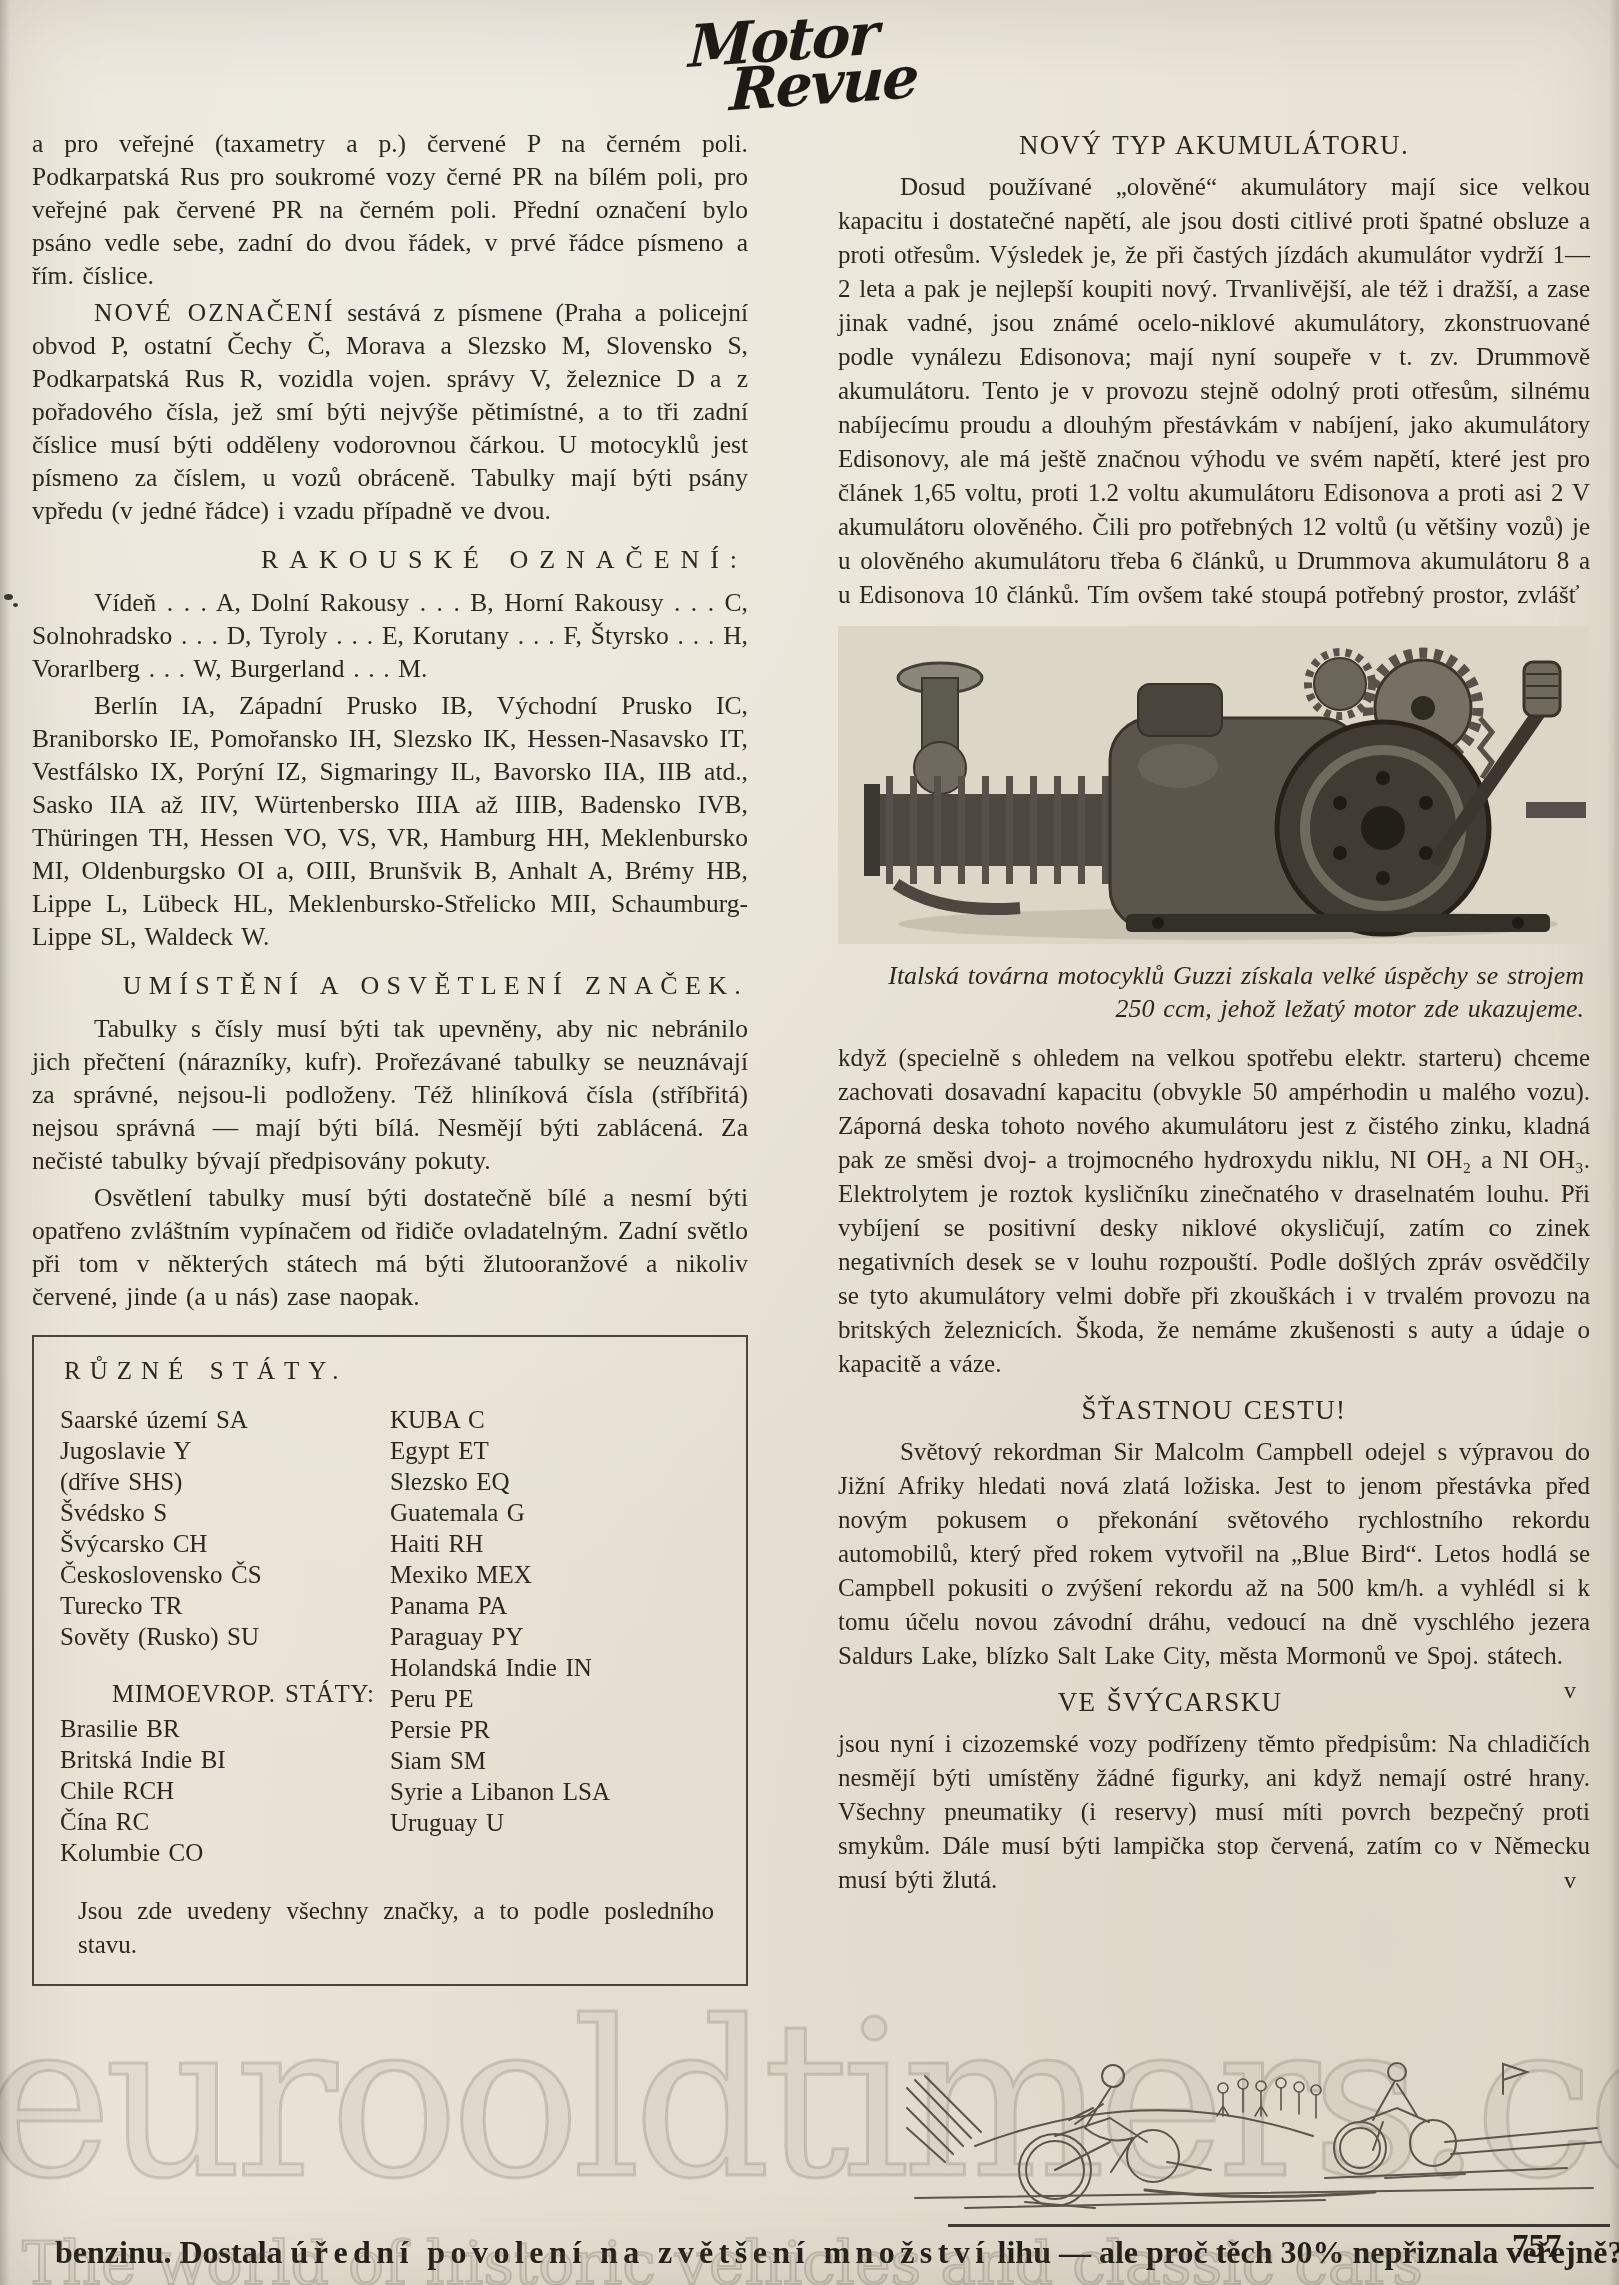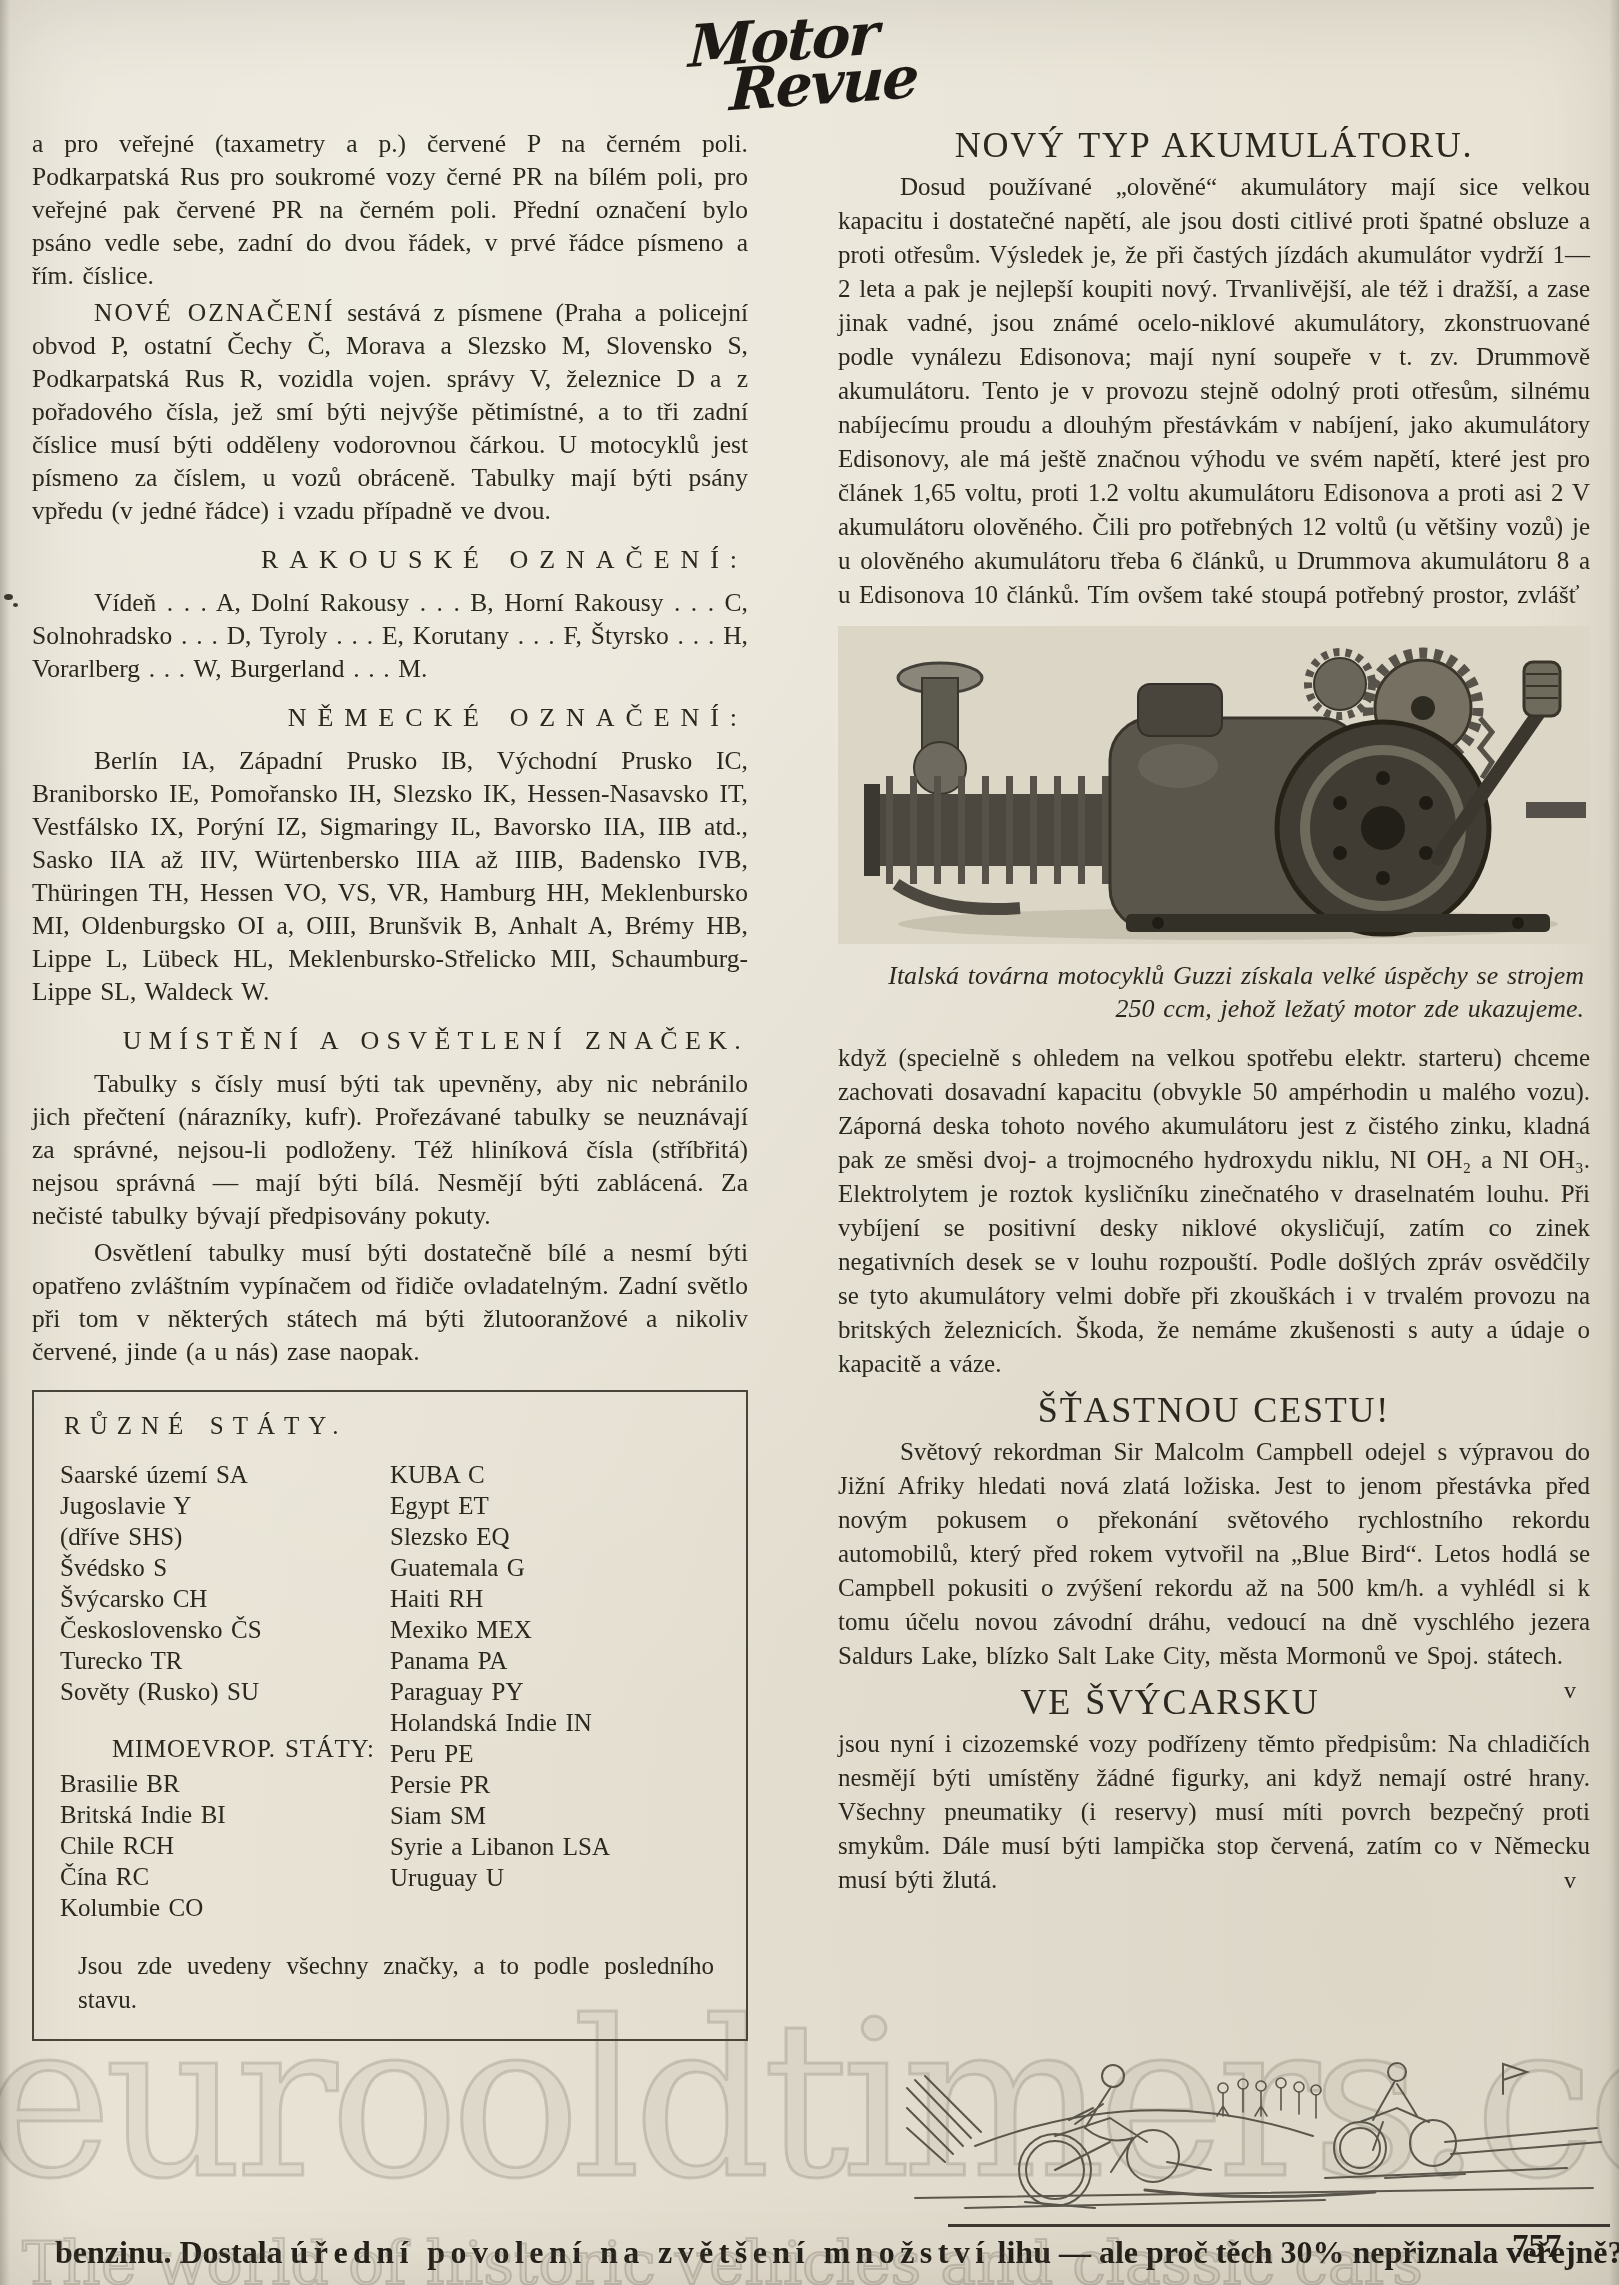--- a/index.html
+++ b/index.html
@@ -27,21 +27,21 @@
   
   .col{position:absolute;text-align:justify;}
   #left-col{left:32px;top:127px;width:716px;font-size:25.5px;line-height:33px;word-spacing:0.09em;}
   #right-col{left:838px;top:116px;width:752px;font-size:25px;line-height:34px;word-spacing:0.09em;}
   p{margin:0 0 4px 0;}
   .indent{text-indent:62px;}
   .lead-caps{letter-spacing:0.08em;}
   .sec-heading{text-align:right;letter-spacing:0.42em;font-size:26px;
     margin:16px 0 10px 0;white-space:nowrap;text-indent:0;}
   .sec-heading.tight{letter-spacing:0.28em;}
-  .sec-heading-plain{text-align:center;letter-spacing:0.05em;font-size:36px;margin:12px 0 8px 0;text-indent:0;}
+  .sec-heading-plain{text-align:center;letter-spacing:0.05em;font-size:27px;margin:12px 0 8px 0;text-indent:0;}
   .sig{float:right;font-size:24px;padding-right:14px;}
 
   
   #codes-box{margin-top:22px;border:2px solid #49443a;padding:14px 26px 22px 26px;
     text-align:left;font-size:25px;line-height:31px;}
   .box-title{letter-spacing:0.36em;font-size:25px;margin:4px 0 18px 4px;}
   .box-cols{display:flex;}
   .box-col{width:50%;}
   .box-row{white-space:nowrap;}
   .box-sub{margin:26px 0 4px 0;padding-left:52px;letter-spacing:0.03em;white-space:nowrap;}
@@ -80,21 +80,20 @@
   <span class="mast-word second">Revue</span>
 </div>
 
 <div class="col" id="left-col">
   <p>a pro veřejné (taxametry a p.) červené P na černém poli. Podkarpatská Rus pro soukromé vozy černé PR na bílém poli, pro veřejné pak červené PR na černém poli. Přední označení bylo psáno vedle sebe, zadní do dvou řádek, v prvé řádce písmeno a řím. číslice.</p>
   <p class="indent"><span class="lead-caps">NOVÉ OZNAČENÍ</span><span> sestává z písmene (Praha a policejní obvod P, ostatní Čechy Č, Morava a Slezsko M, Slovensko S, Podkarpatská Rus R, vozidla vojen. správy V, železnice D a z pořadového čísla, jež smí býti nejvýše pětimístné, a to tři zadní číslice musí býti odděleny vodorovnou čárkou. U motocyklů jest písmeno za číslem, u vozů obráceně. Tabulky mají býti psány vpředu (v jedné řádce) i vzadu případně ve dvou.</span></p>
 
   <div class="sec-heading">RAKOUSKÉ OZNAČENÍ:</div>
   <p class="indent">Vídeň . . . A, Dolní Rakousy . . . B, Horní Rakousy . . . C, Solnohradsko . . . D, Tyroly . . . E, Korutany . . . F, Štyrsko . . . H, Vorarlberg . . . W, Burgerland . . . M.</p>
 
-  <div class="sec-heading">NĚMECKÉ OZNAČENÍ:</div>
   <p class="indent">Berlín IA, Západní Prusko IB, Východní Prusko IC, Braniborsko IE, Pomořansko IH, Slezsko IK, Hessen-Nasavsko IT, Vestfálsko IX, Porýní IZ, Sigmaringy IL, Bavorsko IIA, IIB atd., Sasko IIA až IIV, Würtenbersko IIIA až IIIB, Badensko IVB, Thüringen TH, Hessen VO, VS, VR, Hamburg HH, Meklenbursko MI, Oldenburgsko OI a, OIII, Brunšvik B, Anhalt A, Brémy HB, Lippe L, Lübeck HL, Meklenbursko-Střelicko MII, Schaumburg-Lippe SL, Waldeck W.</p>
 
   <div class="sec-heading tight">UMÍSTĚNÍ A OSVĚTLENÍ ZNAČEK.</div>
   <p class="indent">Tabulky s čísly musí býti tak upevněny, aby nic nebránilo jich přečtení (nárazníky, kufr). Prořezávané tabulky se neuznávají za správné, nejsou-li podloženy. Též hliníková čísla (stříbřitá) nejsou správná — mají býti bílá. Nesmějí býti zablácená. Za nečisté tabulky bývají předpisovány pokuty.</p>
   <p class="indent">Osvětlení tabulky musí býti dostatečně bílé a nesmí býti opatřeno zvláštním vypínačem od řidiče ovladatelným. Zadní světlo při tom v některých státech má býti žlutooranžové a nikoliv červené, jinde (a u nás) zase naopak.</p>
 
   <div id="codes-box">
     <div class="box-title">RŮZNÉ STÁTY.</div>
     <div class="box-cols">
       <div class="box-col">

